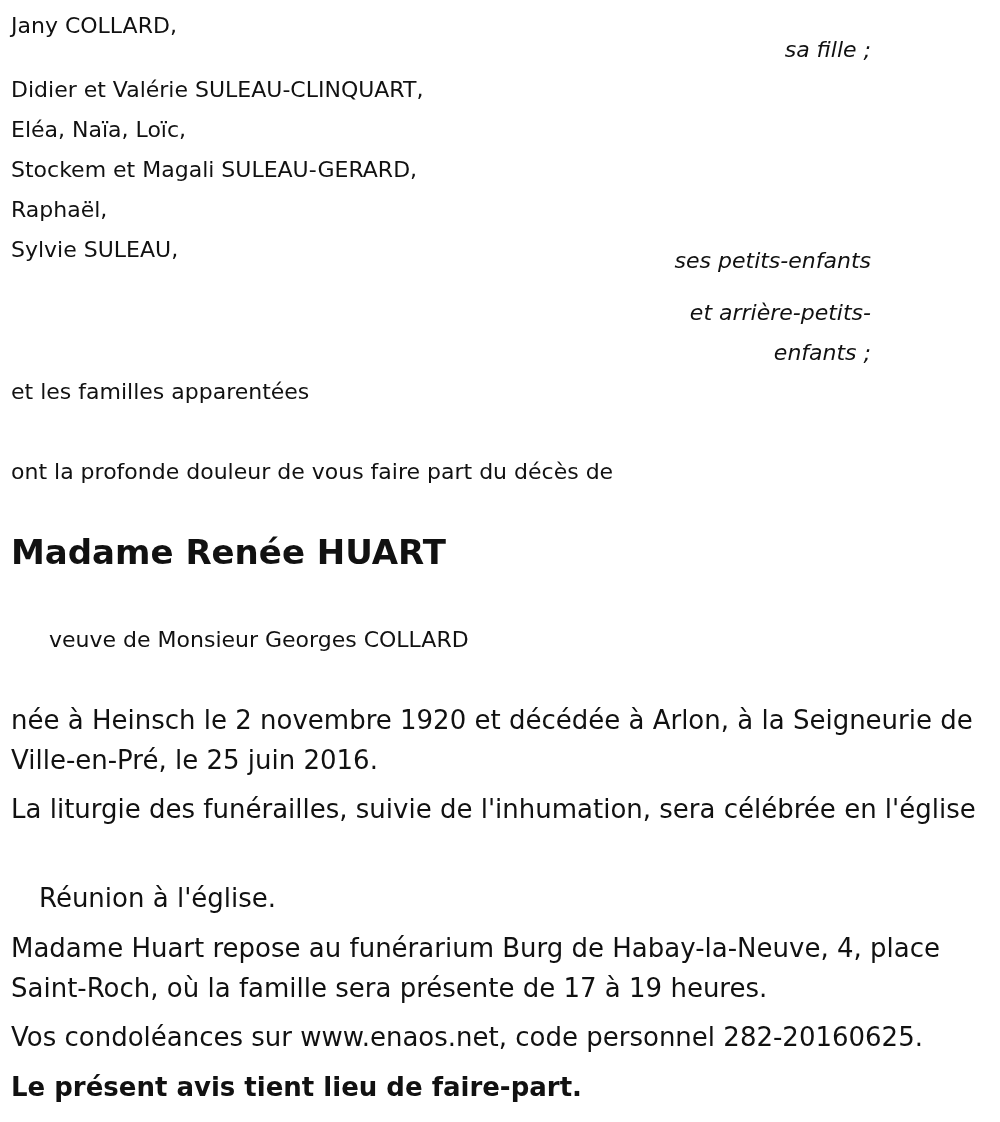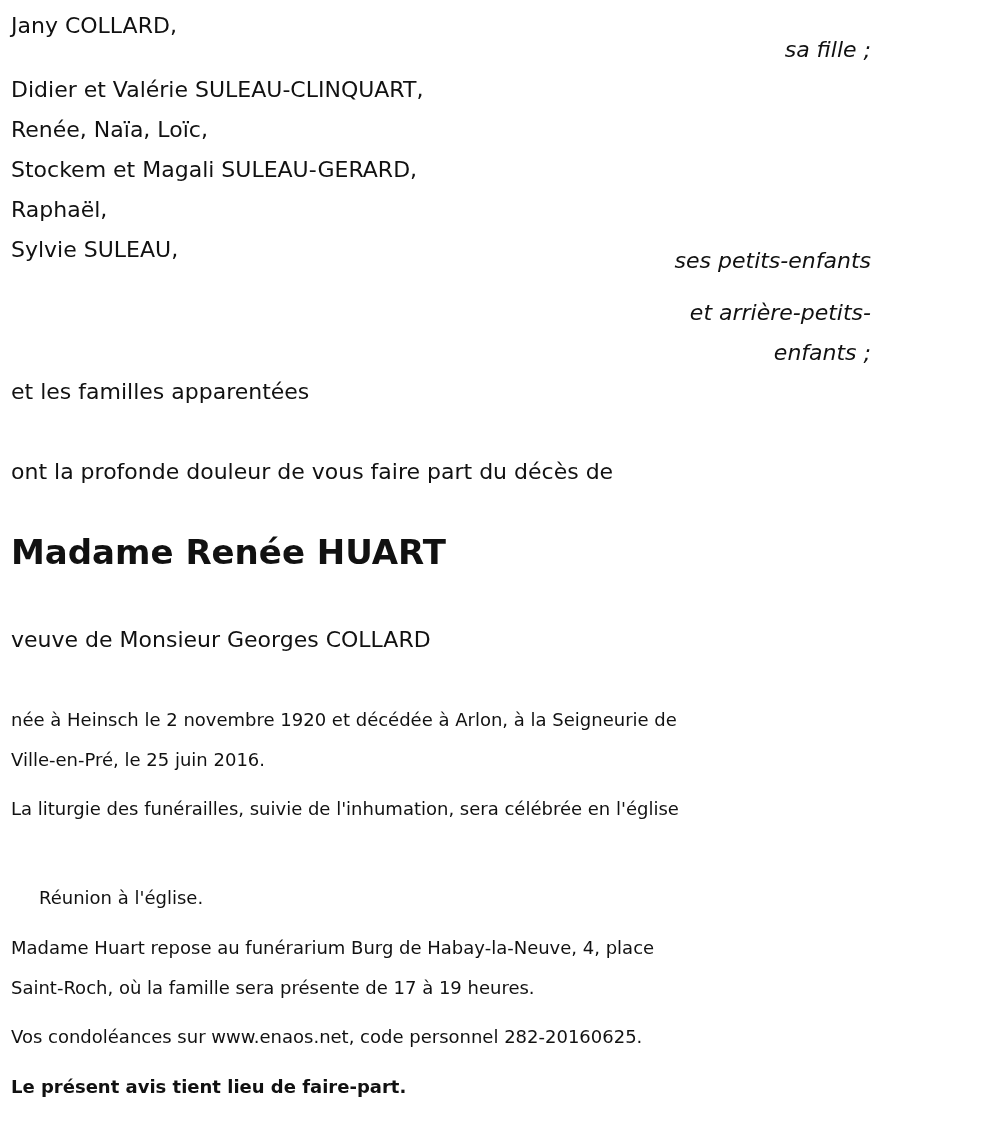--- a/index.html
+++ b/index.html
@@ -42,48 +42,48 @@
     font-weight: bold;
     font-size: 34px;
     line-height: 44px;
     white-space: nowrap;
   }
   .para {
     position: absolute;
     left: 11px;
     width: 980px;
     line-height: 40px;
-    font-size: 18px;
+    font-size: 26px;
   }
 </style>
 </head>
 <body>
 
 <div class="page">
 
   <div class="line" style="top:6px;">Jany COLLARD,</div>
   <div class="right" style="top:30px;">sa fille ;</div>
 
   <div class="line" style="top:70px;">Didier et Valérie SULEAU-CLINQUART,</div>
-  <div class="line" style="top:110px;">Renée, Naïa, Loïc,</div>
+  <div class="line" style="top:110px;">Eléa, Naïa, Loïc,</div>
   <div class="line" style="top:150px;">Stockem et Magali SULEAU-GERARD,</div>
   <div class="line" style="top:190px;">Raphaël,</div>
   <div class="line" style="top:230px;">Sylvie SULEAU,</div>
 
   <div class="right" style="top:241px;">ses petits-enfants</div>
   <div class="right" style="top:293px;">et arrière-petits-</div>
   <div class="right" style="top:333px;">enfants ;</div>
 
   <div class="line" style="top:372px;">et les familles apparentées</div>
 
   <div class="line" style="top:452px;">ont la profonde douleur de vous faire part du décès de</div>
 
   <div class="name-title" style="top:530px;">Madame Renée HUART</div>
 
-  <div class="line" style="top:620px;">veuve de Monsieur Georges COLLARD</div>
+  <div class="line" style="top:620px;margin-left:38px;">veuve de Monsieur Georges COLLARD</div>
 
   <div class="para" style="top:700px;">
     <div>née à Heinsch le 2 novembre 1920 et décédée à Arlon, à la Seigneurie de</div>
     <div>Ville-en-Pré, le 25 juin 2016.</div>
   </div>
 
   <div class="para" style="top:789px;">
     <div>La liturgie des funérailles, suivie de l'inhumation, sera célébrée en l'église</div>
   </div>
 

